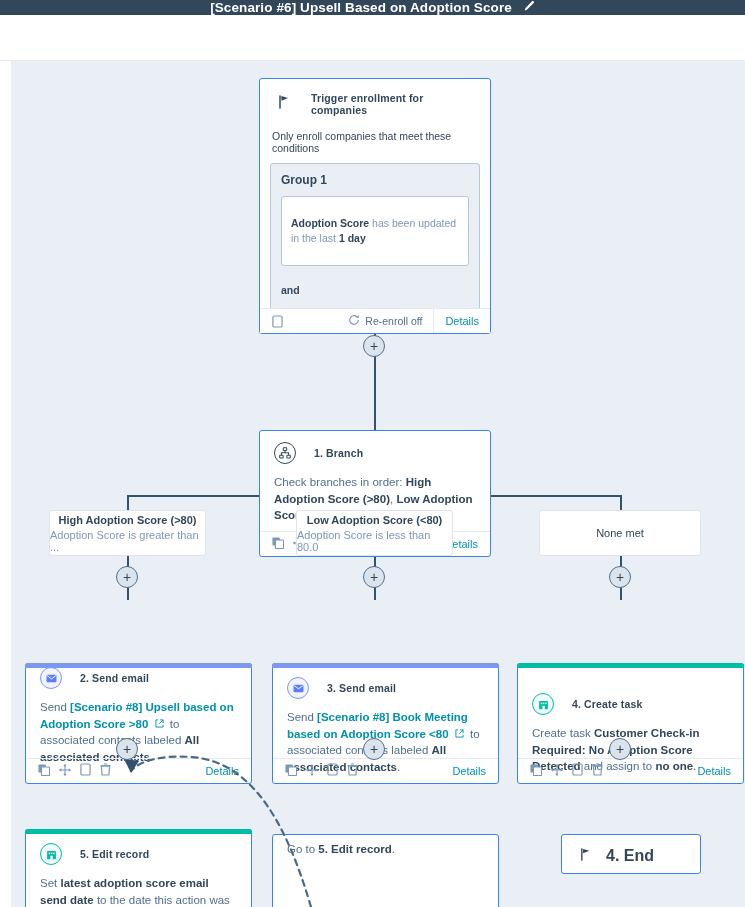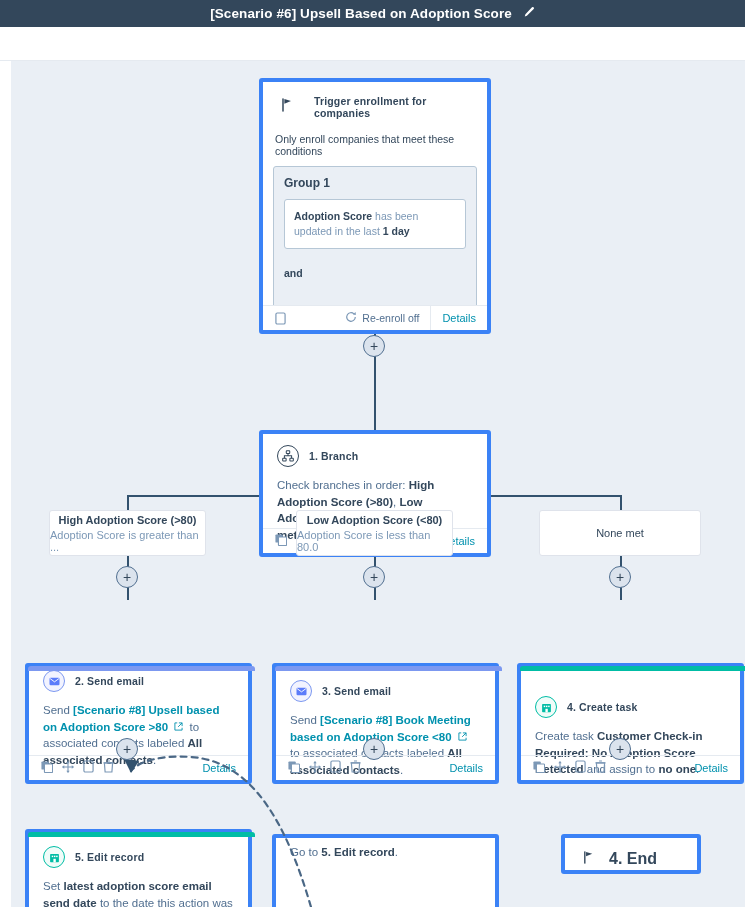--- a/index.html
+++ b/index.html
@@ -8,21 +8,21 @@
     height: 907px;
     overflow: hidden;
     font-family: "Liberation Sans", sans-serif;
     background: #ffffff;
   }
 
   
   .topbar {
     position: absolute;
     left: 0; top: 0;
-    width: 745px; height: 27px;
+    width: 745px; height: 15px;
     background: #33475b;
     display: flex;
     align-items: center;
     justify-content: center;
     gap: 10px;
   }
   .topbar-title {
     color: #ffffff;
     font-size: 13.5px;
     font-weight: 700;
@@ -45,33 +45,33 @@
     left: 11px; top: 61px;
     width: 734px; height: 846px;
     background: #eaeff5;
     overflow: hidden;
   }
 
   
   .card {
     position: absolute;
     background: #ffffff;
-    border: 4px solid #3b82f6;
+    border: 1px solid #3b82f6;
     border-radius: 3px;
   }
   .card-topbar {
     position: absolute;
     left: -1px; top: -1px;
     height: 5px;
     border-radius: 3px 3px 0 0;
   }
   .card-head {
     display: flex;
     align-items: center;
-    gap: 10px;
+    gap: 18px;
     padding: 11px 14px 4px 14px;
   }
   .card-title {
     font-size: 10.5px;
     font-weight: 700;
     color: #33475b;
     letter-spacing: .15px;
   }
   .card-body {
     padding: 6px 14px 10px 14px;
@@ -121,21 +121,21 @@
     background: #eaeff5;
     padding: 9px 10px 0 10px;
     height: 152px;
     overflow: hidden;
   }
   .group-title { font-size: 12px; font-weight: 700; color: #33475b; margin-bottom: 9px; }
   .cond {
     border: 1px solid #b6c7d6;
     border-radius: 3px;
     background: #ffffff;
-    padding: 9px 9px;
+    padding: 19px 9px;
     font-size: 10.5px;
     line-height: 15px;
     color: #7c98b6;
   }
   .cond b { color: #33475b; font-weight: 700; }
   .andword { font-size: 10.5px; font-weight: 700; color: #33475b; margin: 18px 0 6px 0; }
   .trigger-foot {
     position: absolute; left: 0; right: 0; bottom: 0;
     height: 25px; background: #fff;
     border-top: 1px solid #e5eaf0;

